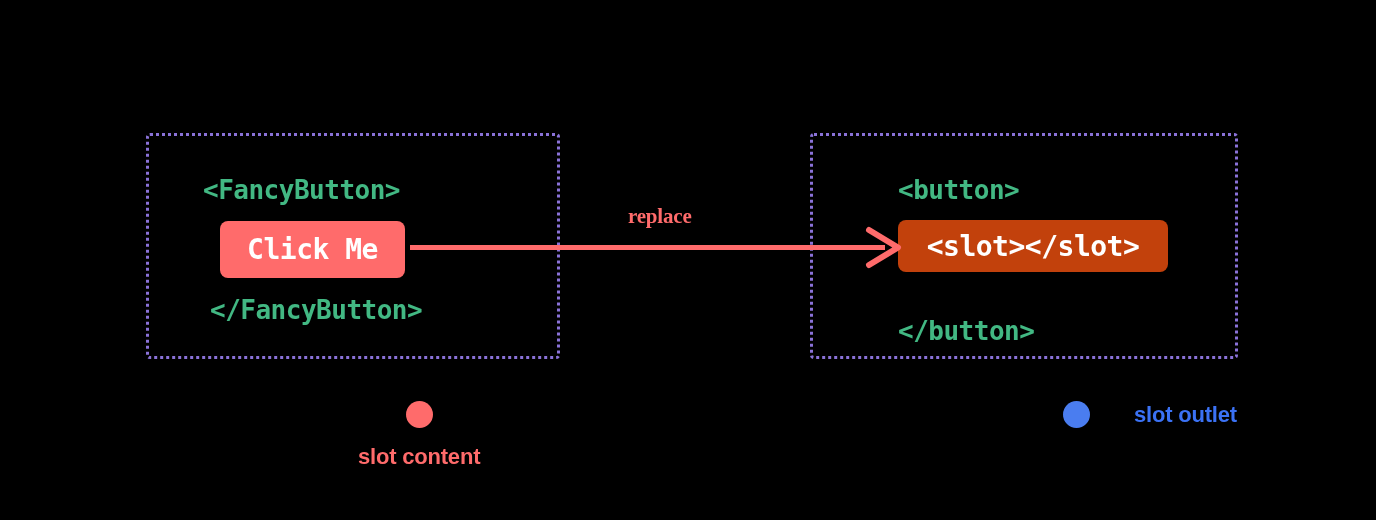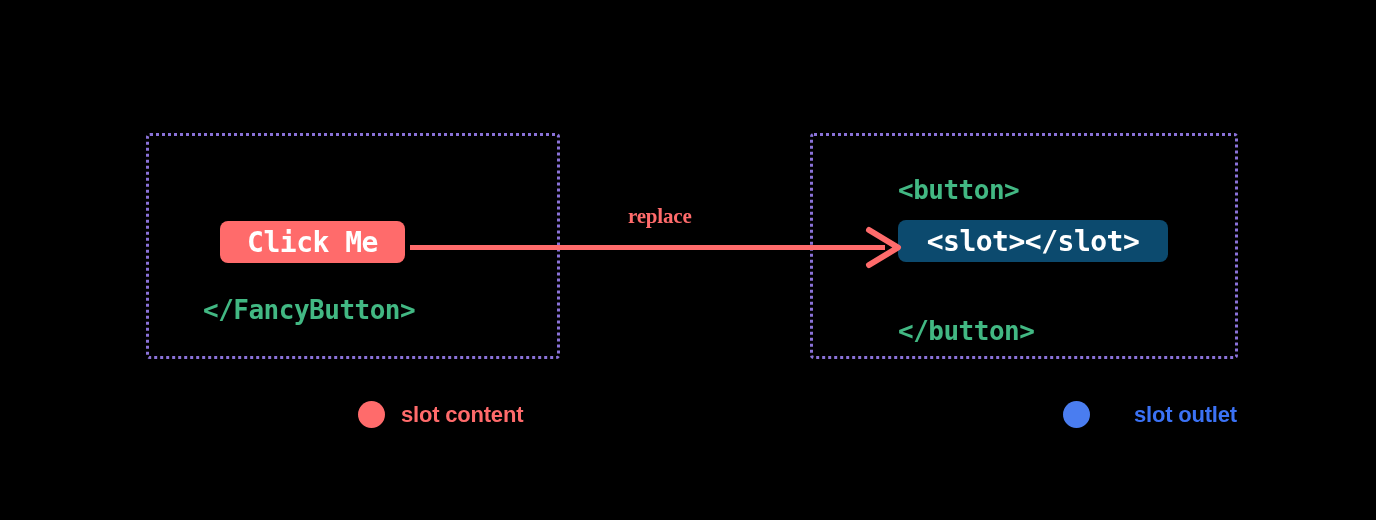--- a/index.html
+++ b/index.html
@@ -62,21 +62,21 @@
   .code-tag {
     position: absolute;
     font-family: "DejaVu Sans Mono", "Liberation Mono", monospace;
     font-weight: bold;
     font-size: 26px;
     letter-spacing: -0.5px;
     color: #42B883;
     white-space: nowrap;
   }
   #tag-open-fancy  { left: 203px; top: 175px; }
-  #tag-close-fancy { left: 203px; top: 295px; }
+  #tag-close-fancy { left: 210px; top: 295px; }
   #tag-open-button  { left: 898px; top: 175px; }
   #tag-close-button { left: 898px; top: 295px; margin-top: 21px; }
 
   
   .chip {
     position: absolute;
     display: flex;
     align-items: center;
     justify-content: center;
     border-radius: 8px;
@@ -84,29 +84,29 @@
     font-weight: bold;
     font-size: 28px;
     letter-spacing: -0.5px;
     color: #FFFFFF;
     white-space: nowrap;
   }
   #chip-click-me {
     left: 220px;
     top: 221px;
     width: 185px;
-    height: 42px;
+    height: 57px;
     background: #FF6B6B;
   }
   #chip-slot {
     left: 898px;
     top: 220px;
     width: 270px;
-    height: 42px;
-    background: #0c4a6e;
+    height: 52px;
+    background: #c2410c;
   }
 
   
   #arrow-layer {
     position: absolute;
     left: 0;
     top: 0;
     width: 1376px;
     height: 520px;
     pointer-events: none;
@@ -136,36 +136,37 @@
     border-radius: 50%;
     flex: 0 0 auto;
   }
   .legend-label {
     font-family: "Liberation Sans", sans-serif;
     font-weight: bold;
     font-size: 22px;
     letter-spacing: -0.2px;
     white-space: nowrap;
   }
-  #legend-slot-content { left: 358px; top: 401px; }
+  #legend-slot-content { left: 358px; top: 401px; flex-direction: column; }
   #legend-slot-content .legend-dot { background: #FF6B6B; }
   #legend-slot-content .legend-label { color: #FF6B6B; }
 
   #legend-slot-outlet { left: 1063px; top: 401px; }
   #legend-slot-outlet .legend-dot { background: #4A7DF0; }
   #legend-slot-outlet .legend-label { color: #3B72F5; margin-left: 28px; }
 </style>
 </head>
 <body>
 
 <div class="canvas">
 
 
   <div class="template-box" id="box-parent"></div>
 
+  <div class="code-tag" id="tag-open-fancy">&lt;FancyButton&gt;</div>
 
   <div class="chip" id="chip-click-me">Click Me</div>
 
   <div class="code-tag" id="tag-close-fancy">&lt;/FancyButton&gt;</div>
 
 
   <div class="template-box" id="box-fancy"></div>
 
   <div class="code-tag" id="tag-open-button">&lt;button&gt;</div>
 

